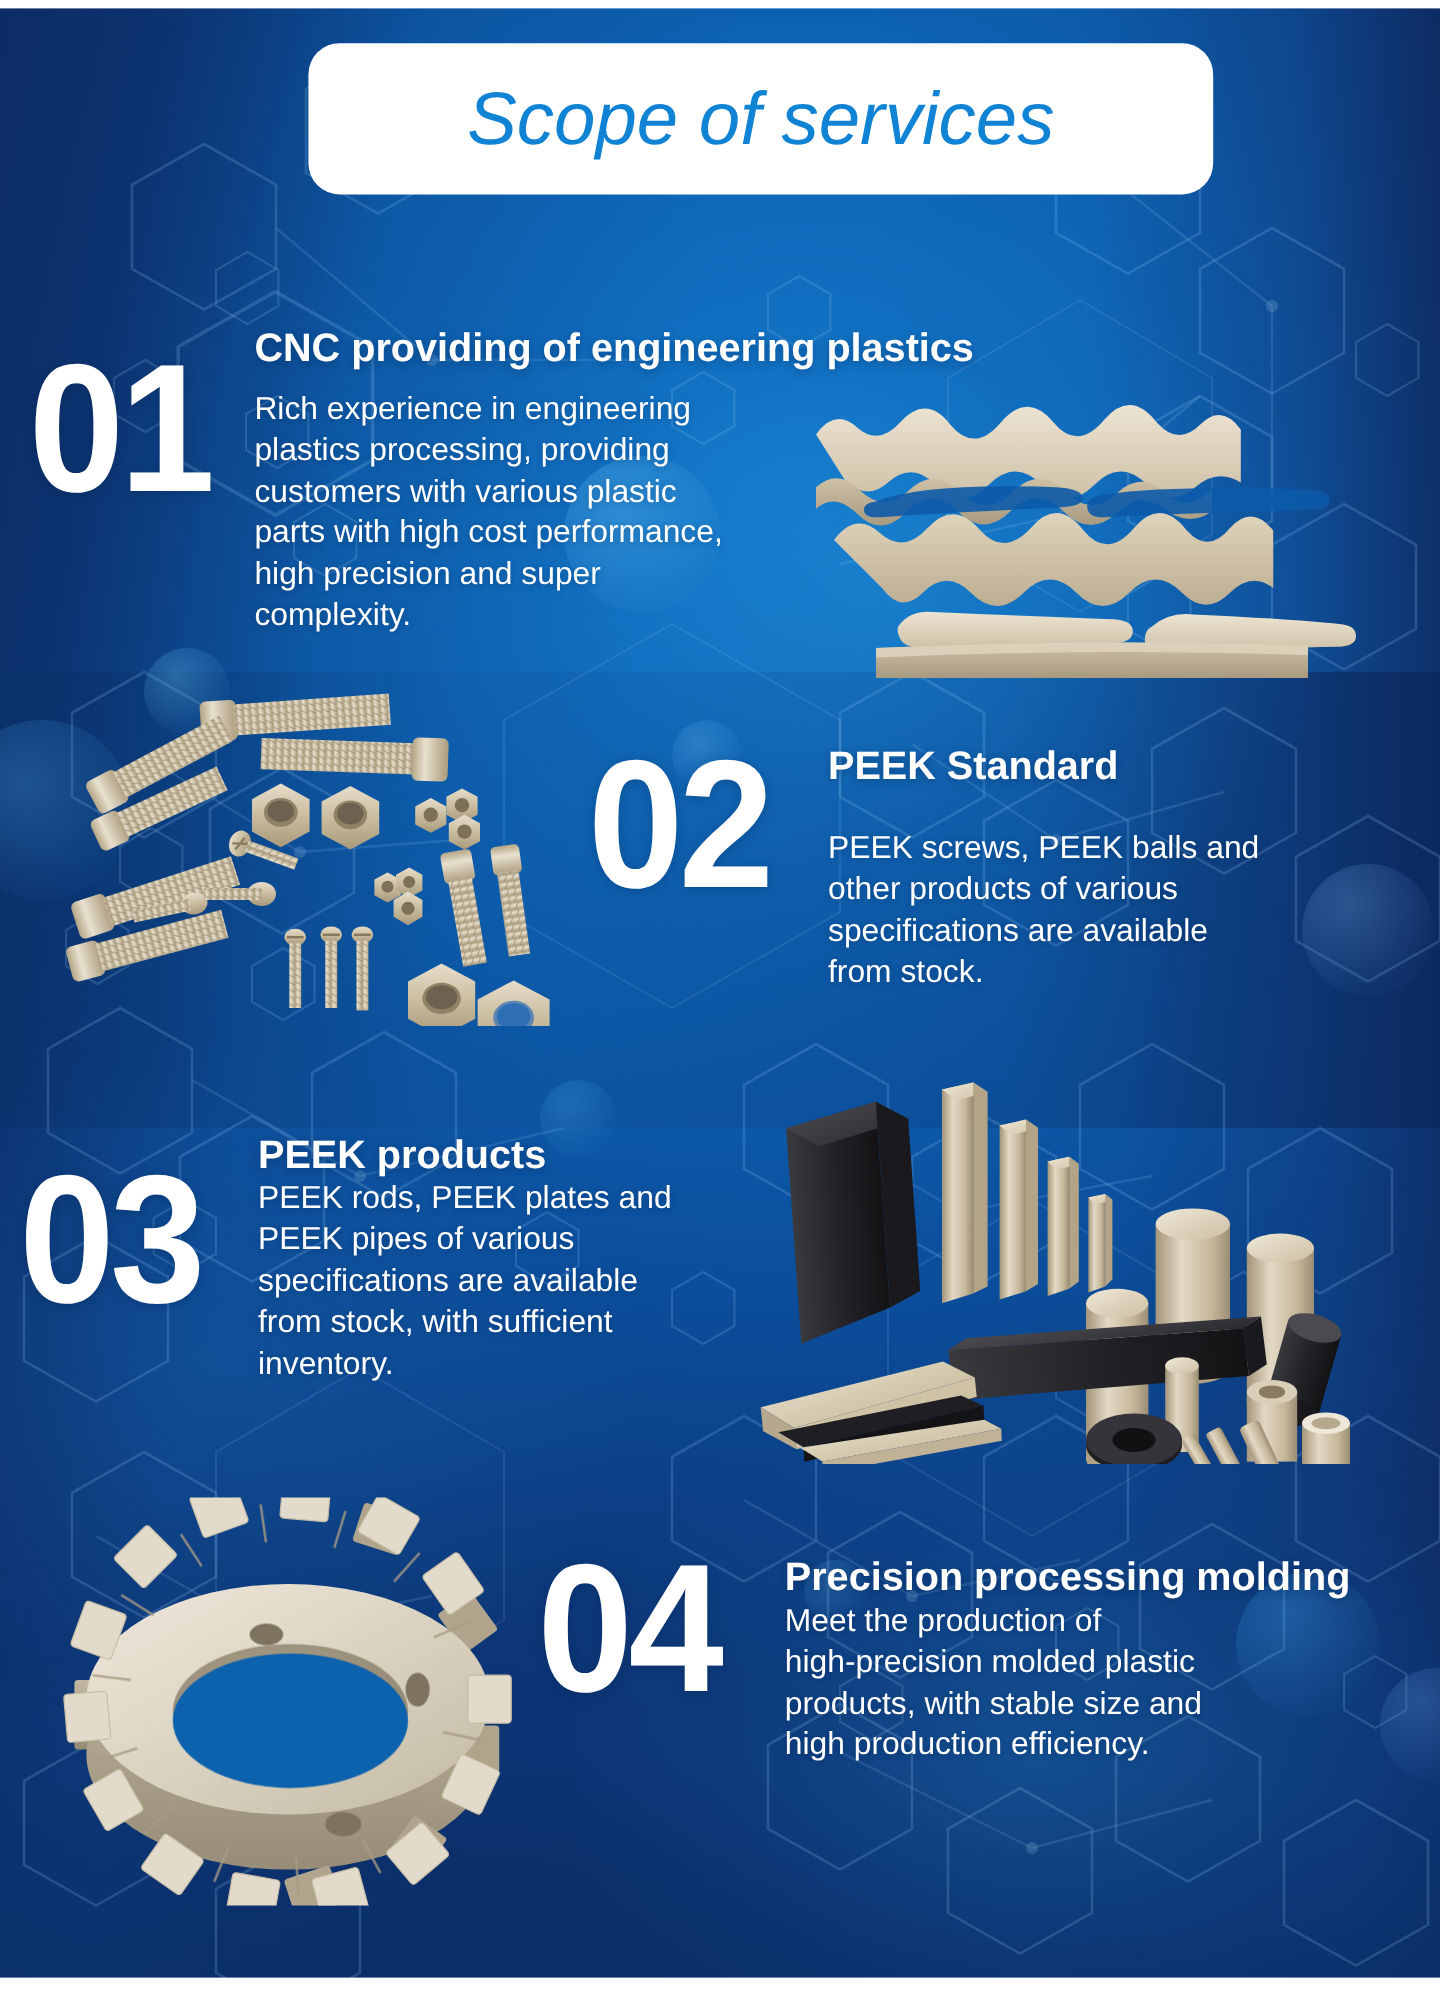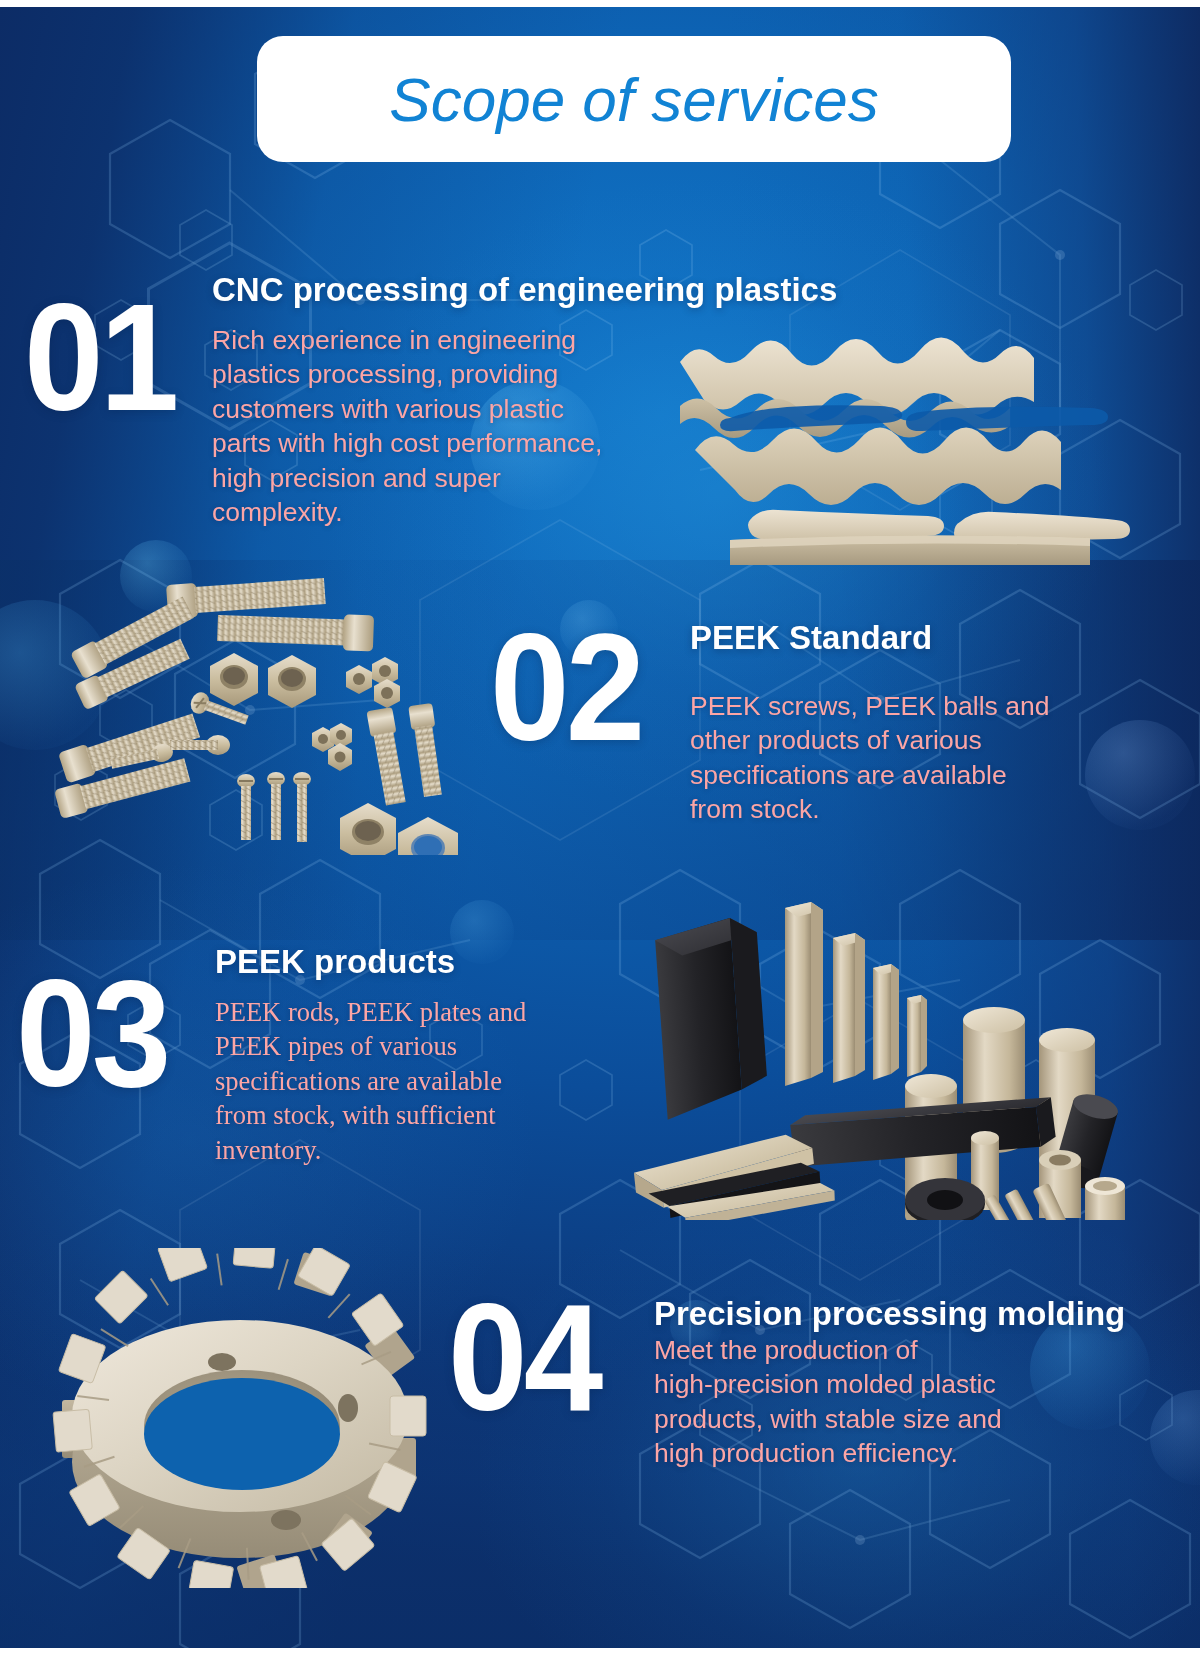--- a/index.html
+++ b/index.html
@@ -78,21 +78,21 @@
     line-height:.94; letter-spacing:-4px;
     transform:scaleX(.94); transform-origin:left center;
     text-shadow:0 2px 10px rgba(0,30,70,0.28);
   }
   .head{
     font-size:33px; font-weight:bold; color:#ffffff; line-height:1.12;
     text-shadow:0 2px 7px rgba(0,30,70,0.35);
     white-space:nowrap;
   }
   .body{
-    font-size:26.5px; font-weight:400; color:#fca5a5; line-height:1.30;
+    font-size:26.5px; font-weight:400; color:#ffffff; line-height:1.30;
     text-shadow:0 1px 5px rgba(0,30,70,0.32);
     white-space:pre-line;
   }
 
   
   .photo{ position:absolute; z-index:18; }
 
 </style>
 </head>
 <body>
@@ -251,21 +251,21 @@
 
     <path d="M80,220 q10,-12 28,-10 q90,4 150,6 q16,1 16,10 q0,10 -18,10 q-64,2 -150,4 q-22,1 -26,-8 q-4,-8 0,-12 z" fill="url(#p1b)"></path>
     <path d="M290,222 q14,-12 34,-10 q86,4 122,8 q14,1 14,10 q0,9 -16,9 q-60,1 -140,4 q-20,1 -20,-10 q0,-8 6,-11 z" fill="url(#p1b)"></path>
 
     <path d="M60,240 q180,-8 360,-2 l0,27 l-360,0 z" fill="url(#p1c)"></path>
     <path d="M60,240 q180,-8 360,-2 l0,8 q-180,-6 -360,2 z" fill="#ded3bc" opacity=".9"></path>
   </svg>
 
   <div class="num" style="left:24px; top:286px;">01</div>
   <div class="sec" style="left:212px; top:272px; width:470px;">
-    <div class="head">CNC processing of engineering plastics</div>
+    <div class="head">CNC providing of engineering plastics</div>
     <div class="body" style="margin-top:14px;">Rich experience in engineering
 plastics processing, providing
 customers with various plastic
 parts with high cost performance,
 high precision and super
 complexity.</div>
   </div>
 
   <svg class="photo" style="left:40px; top:545px; width:430px; height:310px;" viewBox="0 0 430 310">
     <defs>
@@ -537,21 +537,21 @@
     <g>
       <rect x="470" y="296" width="40" height="34" fill="url(#tnV)"></rect>
       <ellipse cx="490" cy="296" rx="20" ry="9" fill="#eee6d6"></ellipse>
       <ellipse cx="490" cy="296" rx="12" ry="5" fill="#b6a88c"></ellipse>
     </g>
   </svg>
 
   <div class="num" style="left:16px; top:962px;">03</div>
   <div class="sec" style="left:215px; top:944px; width:430px;">
     <div class="head">PEEK products</div>
-    <div class="body" style="margin-top:14px;font-family:Liberation Serif, serif;">PEEK rods, PEEK plates and
+    <div class="body" style="">PEEK rods, PEEK plates and
 PEEK pipes of various
 specifications are available
 from stock, with sufficient
 inventory.</div>
   </div>
 
   <svg class="photo" style="left:40px; top:1248px; width:400px; height:340px;" viewBox="0 0 400 340">
     <defs>
       <linearGradient id="gTop" x1="0" y1="0" x2="1" y2="1">
         <stop offset="0" stop-color="#efe8dc"></stop>

